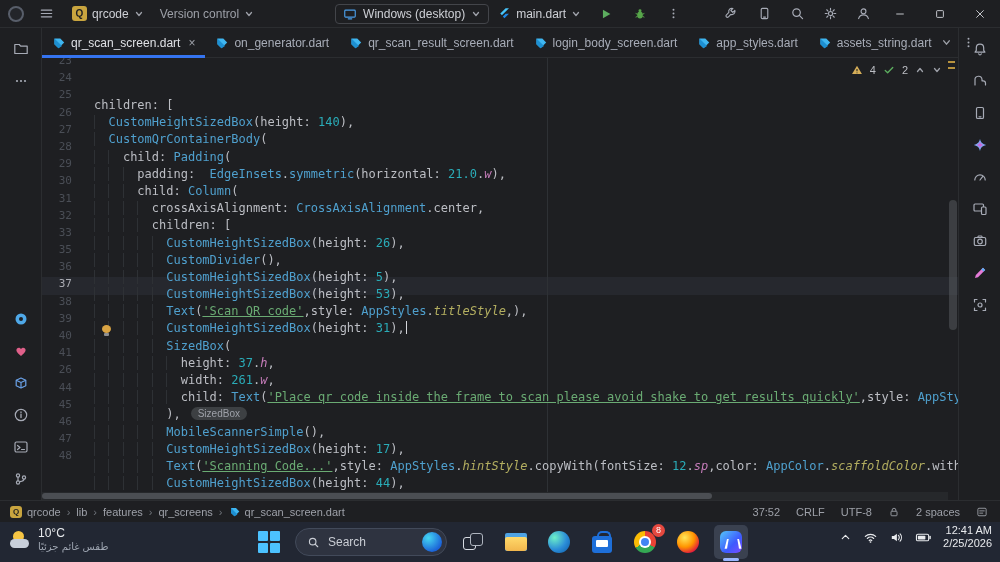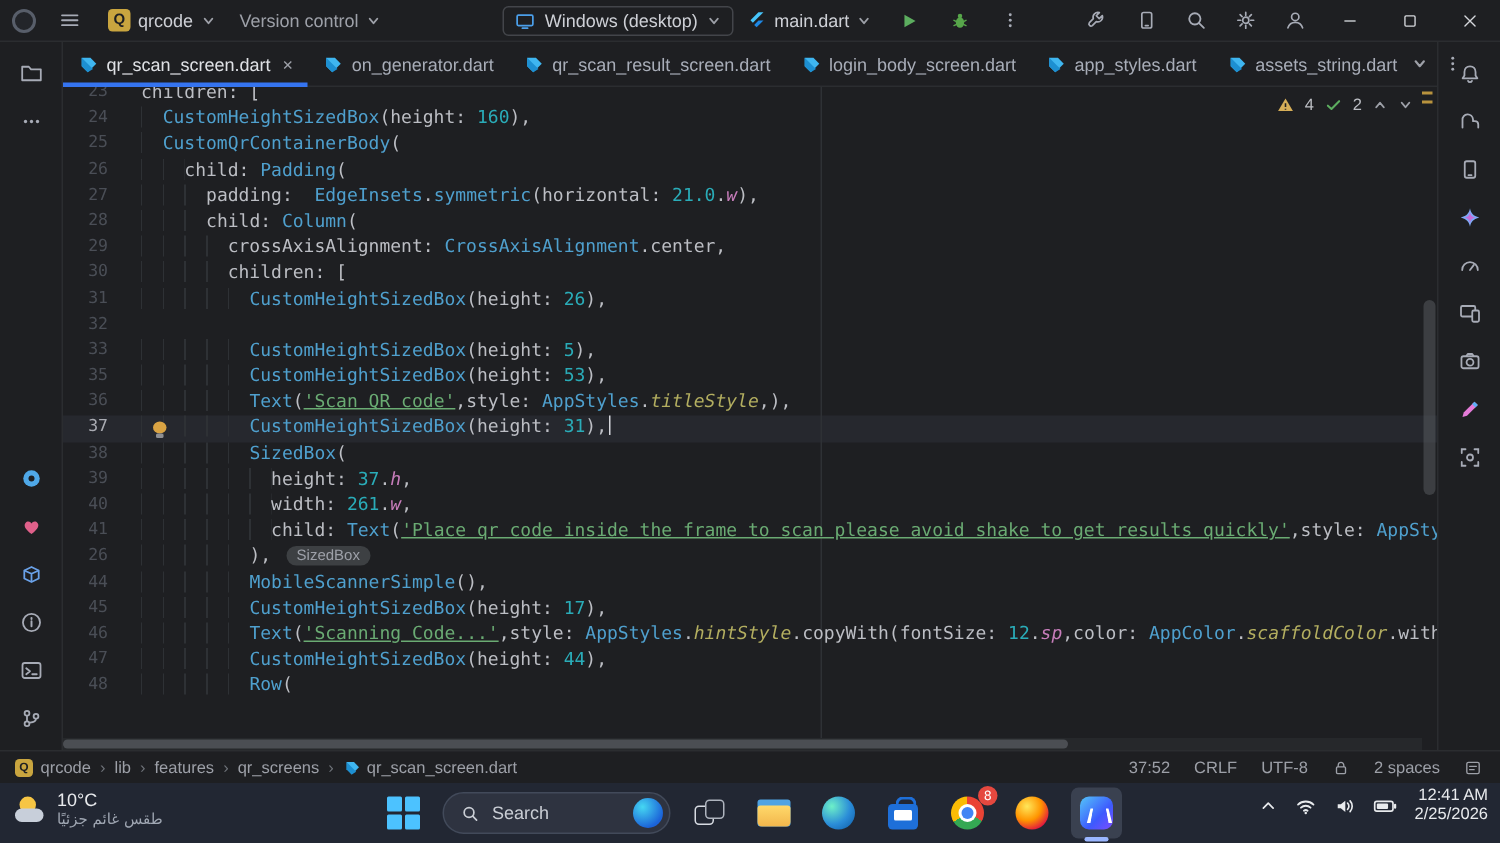--- a/index.html
+++ b/index.html
@@ -40,21 +40,21 @@
   .tab-extras { margin-left:auto; display:flex; align-items:center; gap:10px; padding-right:10px; }
 
   .editor { position:relative; flex:1; overflow:hidden; background:#1E1F22; }
   #lines { margin-top:-4px; }
   .row { display:flex; height:17.2px; line-height:17.2px; }
   .row.cur { background:#26282E; }
   .gut { flex:none; width:44px; padding-right:14px; text-align:right; color:#4A4E56;
     font:11px "DejaVu Sans Mono",monospace; }
   .row.cur .gut { color:#A9ABB2; }
   .code { position:relative; white-space:pre; padding-left:8px; color:#BCBEC4;
-    font:12px "DejaVu Sans Mono",monospace; }
+    font:12px "DejaVu Sans Mono",monospace;margin-top:44px; }
   .ind { background-image:repeating-linear-gradient(to right,#2E3135 0 1px,transparent 1px 2ch); }
   .tk-t { color:#BCBEC4; } .tk-c { color:#4FA0CE; } .tk-n { color:#2AACB8; }
   .tk-s { color:#6AAB73;text-decoration:underline; } .tk-f { color:#B3AE60; font-style:italic; } .tk-e { color:#C77DBB; font-style:italic; }
   .caret { display:inline-block; width:1px; height:13px; background:#D4D6DB; vertical-align:-2px; margin-left:1px; }
   .chip { display:inline-block; font:10px "Liberation Sans",sans-serif; color:#9DA0A8; background:#3D4043;
     border-radius:8px; padding:1px 7px; margin-left:10px; vertical-align:1px; }
   .bulb { position:absolute; left:16px; top:4px; width:9px; height:11px; }
   .bulb::before { content:''; position:absolute; left:0; right:0; top:0; bottom:3px; background:#D9A343; border-radius:50%; }
   .bulb::after { content:''; position:absolute; left:2px; right:2px; bottom:0; height:3px; background:#8E8F92; border-radius:1px; }
   .wrap-guide { position:absolute; top:0; bottom:0; left:505px; width:1px; background:#2E3135; }
@@ -353,21 +353,21 @@
 
       <div class="editor">
         <div class="wrap-guide"></div>
         <div id="lines">
             <div class="row">
               <div class="gut">23</div>
               <div class="code"><span class="tk-t">children: [</span></div>
             </div>
             <div class="row">
               <div class="gut">24</div>
-              <div class="code"><span class="ind">  </span><span class="tk-c">CustomHeightSizedBox</span><span class="tk-t">(height: </span><span class="tk-n">160</span><span class="tk-t">),</span></div>
+              <div class="code"><span class="ind">  </span><span class="tk-c">CustomHeightSizedBox</span><span class="tk-t">(height: </span><span class="tk-n">140</span><span class="tk-t">),</span></div>
             </div>
             <div class="row">
               <div class="gut">25</div>
               <div class="code"><span class="ind">  </span><span class="tk-c">CustomQrContainerBody</span><span class="tk-t">(</span></div>
             </div>
             <div class="row">
               <div class="gut">26</div>
               <div class="code"><span class="ind">    </span><span class="tk-t">child: </span><span class="tk-c">Padding</span><span class="tk-t">(</span></div>
             </div>
             <div class="row">
@@ -385,20 +385,21 @@
             <div class="row">
               <div class="gut">30</div>
               <div class="code"><span class="ind">        </span><span class="tk-t">children: [</span></div>
             </div>
             <div class="row">
               <div class="gut">31</div>
               <div class="code"><span class="ind">          </span><span class="tk-c">CustomHeightSizedBox</span><span class="tk-t">(height: </span><span class="tk-n">26</span><span class="tk-t">),</span></div>
             </div>
             <div class="row">
               <div class="gut">32</div>
+              <div class="code"><span class="ind">          </span><span class="tk-c">CustomDivider</span><span class="tk-t">(),</span></div>
             </div>
             <div class="row">
               <div class="gut">33</div>
               <div class="code"><span class="ind">          </span><span class="tk-c">CustomHeightSizedBox</span><span class="tk-t">(height: </span><span class="tk-n">5</span><span class="tk-t">),</span></div>
             </div>
             <div class="row">
               <div class="gut">35</div>
               <div class="code"><span class="ind">          </span><span class="tk-c">CustomHeightSizedBox</span><span class="tk-t">(height: </span><span class="tk-n">53</span><span class="tk-t">),</span></div>
             </div>
             <div class="row">

